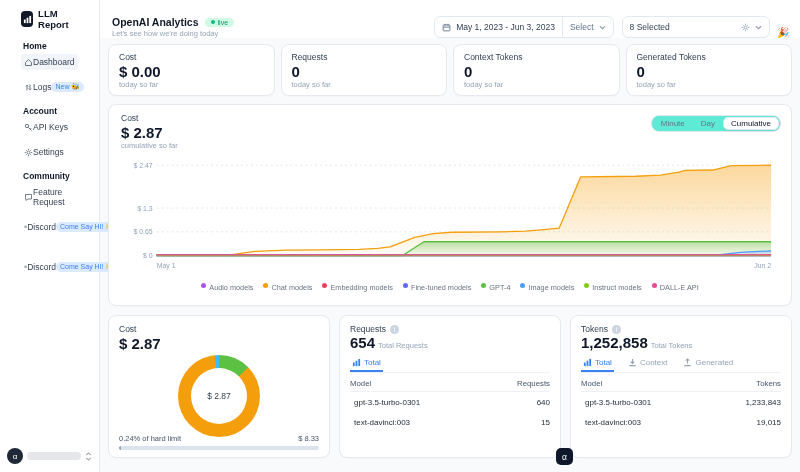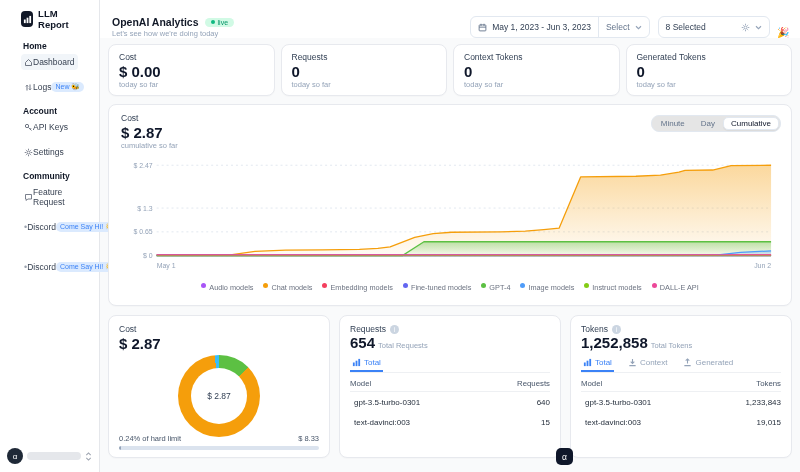--- a/index.html
+++ b/index.html
@@ -51,21 +51,21 @@
   .stats-row { display:grid; grid-template-columns:repeat(4,1fr); gap:6px; }
   .card { background:#fff; border:1px solid #e7e9ee; border-radius:8px;
     box-shadow:0 1px 1px rgba(0,0,0,0.02); }
   .stat-card { padding:7px 10px; height:52px; }
   .stat-label { font-size:8.5px; color:#334155; }
   .stat-value { font-size:15px; font-weight:bold; color:#0f172a; margin-top:1px; }
   .stat-caption { font-size:7.5px; color:#94a3b8; }
 
   .chart-card { margin-top:8px; padding:8px 12px 4px 12px; height:202px; position:relative; }
   .chart-toggle { position:absolute; right:10px; top:10px; display:inline-flex;
-    background:#e5e5e5; border:1px solid #e2e8f0; border-radius:8px; padding:1px; }
+    background:#5eead4; border:1px solid #e2e8f0; border-radius:8px; padding:1px; }
   .chart-toggle button { border:none; background:transparent; font-size:8px; color:#64748b;
     padding:2px 8px; border-radius:5px; cursor:pointer; font-family:inherit; }
   .chart-toggle button.active { background:#fff; color:#0f172a; border:1px solid #e2e8f0;
     box-shadow:0 1px 1px rgba(0,0,0,0.05); padding:1px 7px; }
   .legend-row { display:flex; justify-content:center; gap:10px; margin-top:3px; flex-wrap:nowrap; }
   .legend-item { display:flex; gap:3px; font-size:7.3px; color:#6b7280;
     white-space:nowrap; }
   .legend-dot { width:5px; height:5px; border-radius:50%; }
 
   .bottom-row { display:grid; grid-template-columns:repeat(3,1fr); gap:9px; margin-top:9px; }
@@ -202,21 +202,21 @@
             <path d="M4 1v3 M8 1v3 M1.5 5.5h9"></path>
           </svg>
         <span>May 1, 2023 - Jun 3, 2023</span>
         <span class="ctrl-divider"></span>
         <span class="muted">Select</span>
         <svg width="7" height="5" viewBox="0 0 8 6" fill="none" stroke="#94a3b8" stroke-width="1.3">
             <path d="M1 1.5 4 4.5 7 1.5"></path>
           </svg>
       </div>
 
-      <div class="ctrl-box" style="width:112px;">
+      <div class="ctrl-box" style="width:148px;">
         <span style="flex:1;">8 Selected</span>
         <svg width="9" height="9" viewBox="0 0 12 12" fill="none" stroke="#94a3b8" stroke-width="1.2">
             <circle cx="6" cy="6" r="2"></circle>
             <path d="M6 1v1.6 M6 9.4V11 M1 6h1.6 M9.4 6H11 M2.5 2.5l1.1 1.1 M8.4 8.4l1.1 1.1 M9.5 2.5 8.4 3.6 M3.6 8.4 2.5 9.5"></path>
           </svg>
         <svg width="7" height="5" viewBox="0 0 8 6" fill="none" stroke="#94a3b8" stroke-width="1.3">
             <path d="M1 1.5 4 4.5 7 1.5"></path>
           </svg>
       </div>
 

